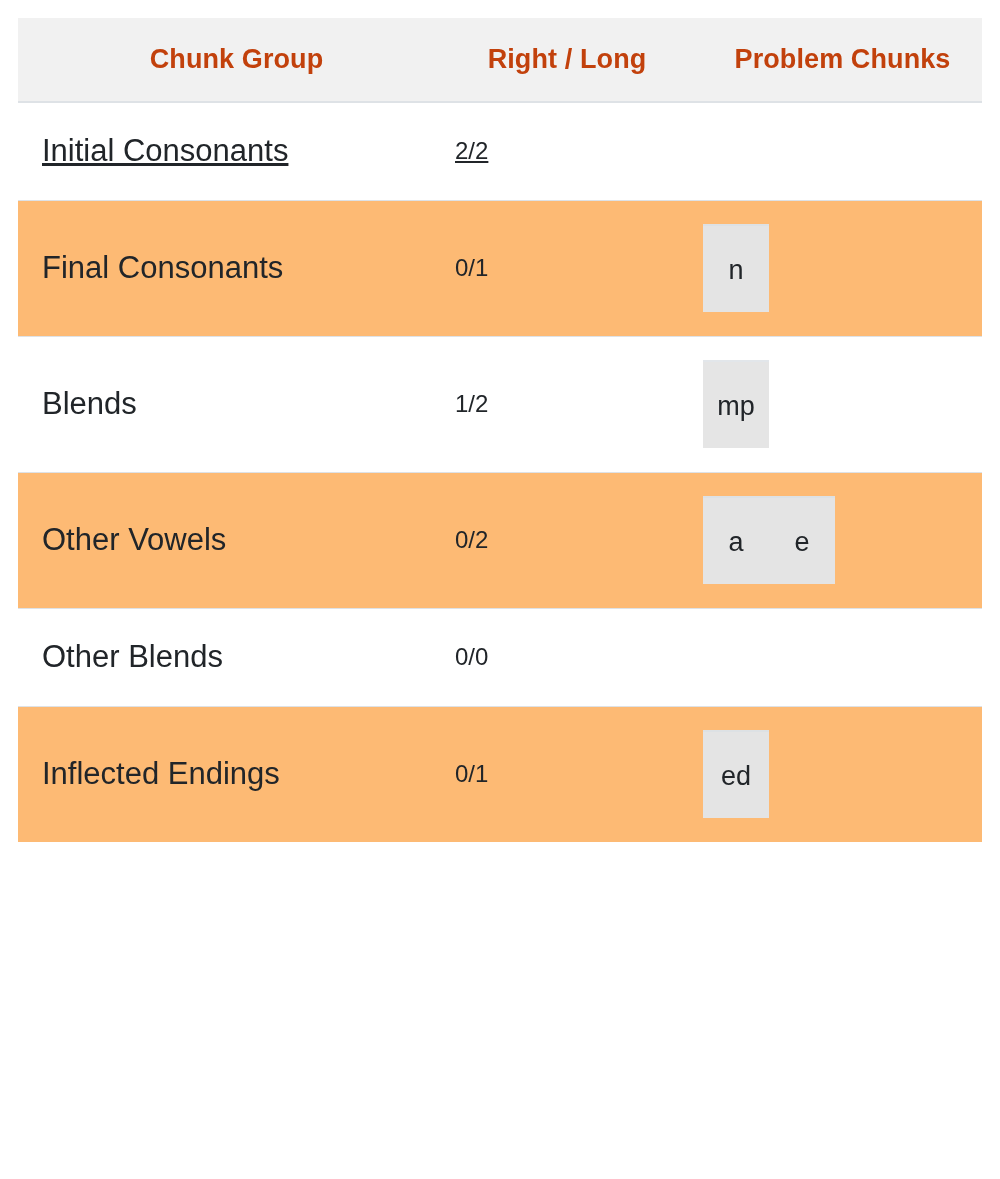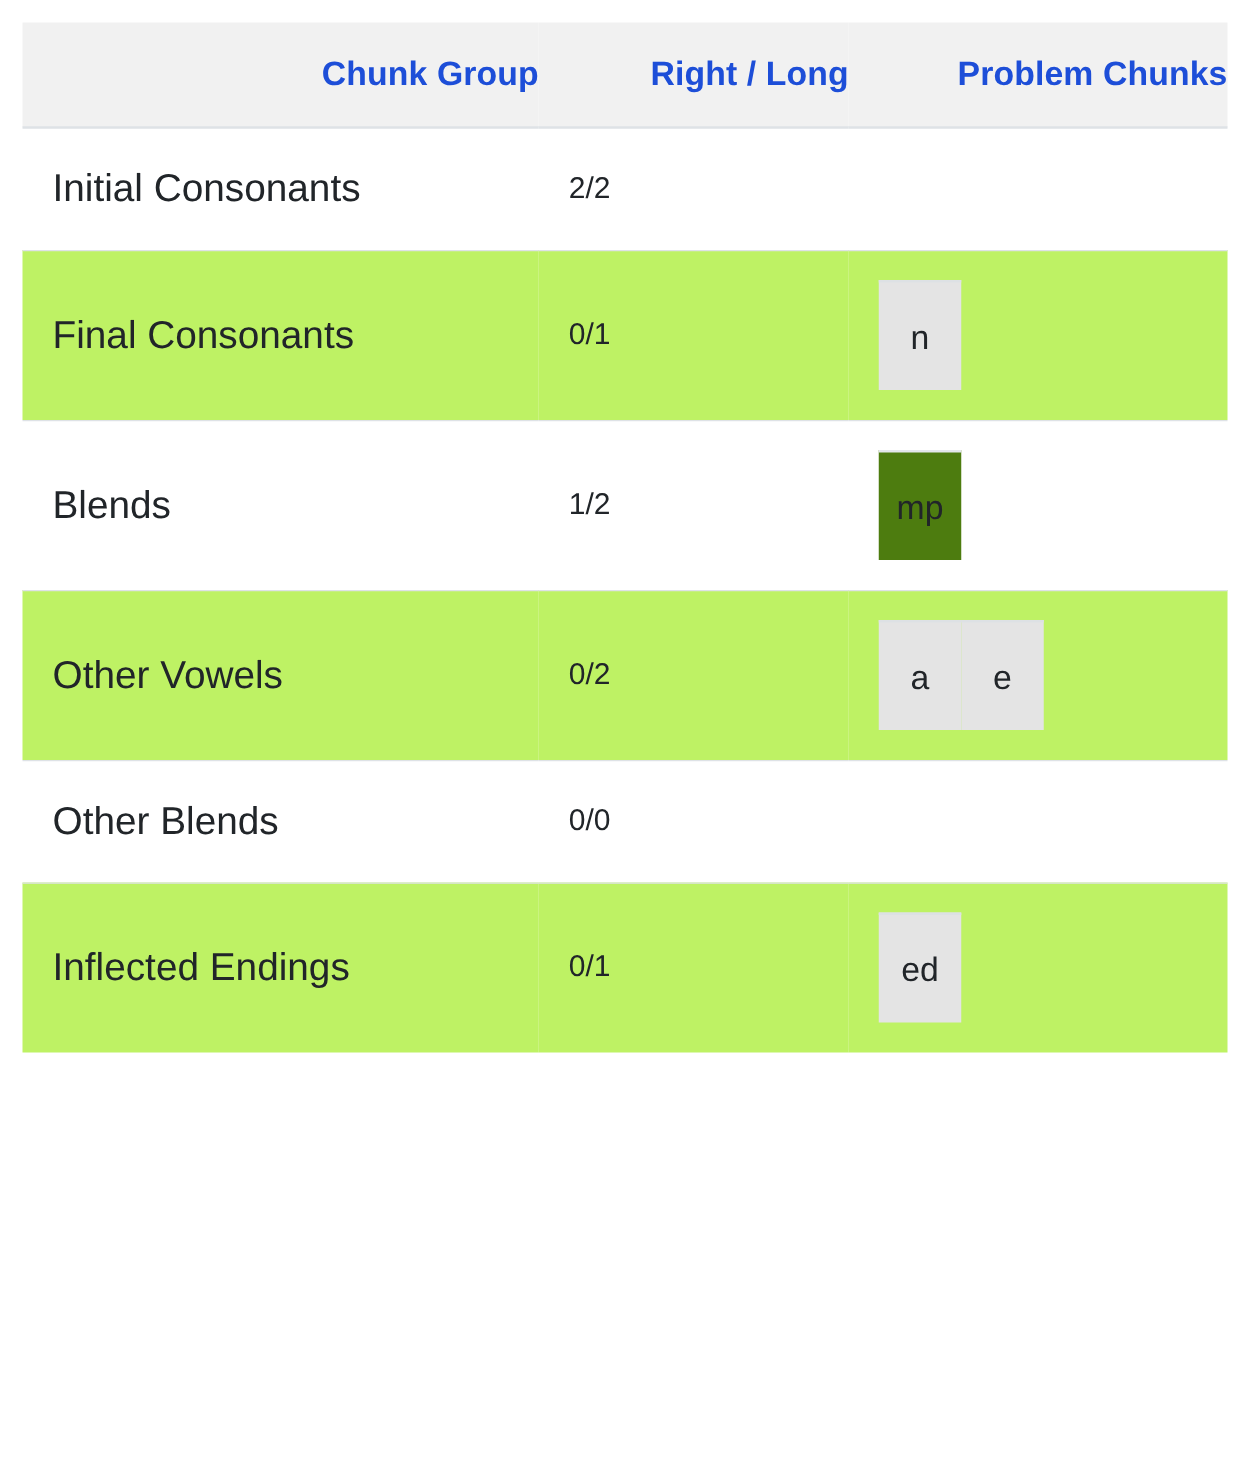--- a/index.html
+++ b/index.html
@@ -29,43 +29,43 @@
   }
 
   
   col.c-group  { width: 413px; }
   col.c-score  { width: 248px; }
   col.c-chunks { width: 303px; }
 
   
   thead tr { background: #f1f1f1; }
   thead th {
-    text-align: right;
+    text-align: center;
     font-weight: bold;
     font-size: 27px;
-    color: #1d4ed8;
+    color: #c2410c;
     padding: 26px 0 26px 24px;
     border-bottom: 2px solid #dee2e6;
     letter-spacing: 0.1px;
     white-space: nowrap;
     vertical-align: middle;
   }
 
   
   tbody tr { background: #ffffff; }
-  tbody tr.striped { background: #bef264; margin-top: 35px; }
+  tbody tr.striped { background: #fdba74; margin-top: 35px; }
 
   tbody td {
     padding: 0 0 0 24px;
     border-top: 1px solid #dee2e6;
     vertical-align: middle;
     height: 98px;
     box-sizing: border-box;
   }
-  tbody tr:first-child td { border-top: none; }
+  tbody tr:first-child td { border-top: none; text-decoration: underline; }
 
   td.group-cell {
     font-size: 31px;
     font-weight: normal;
     color: #212529;
     white-space: nowrap;
   }
   td.score-cell {
     font-size: 24px;
     color: #212529;
@@ -78,21 +78,21 @@
 
   
   .chunk-badge {
     display: inline-block;
     min-width: 66px;
     height: 88px;
     line-height: 88px;
     text-align: center;
     font-size: 27px;
     color: #212529;
-    background: #4d7c0f;
+    background: #e5e5e5;
     border-top: 2px solid #e2e6ea;
     box-sizing: border-box;
     vertical-align: middle;
     margin: 0;
     padding: 0 12px;
   }
   tr.striped .chunk-badge {
     background: #e4e4e4;
     border-top-color: #dde1e4;
   }

